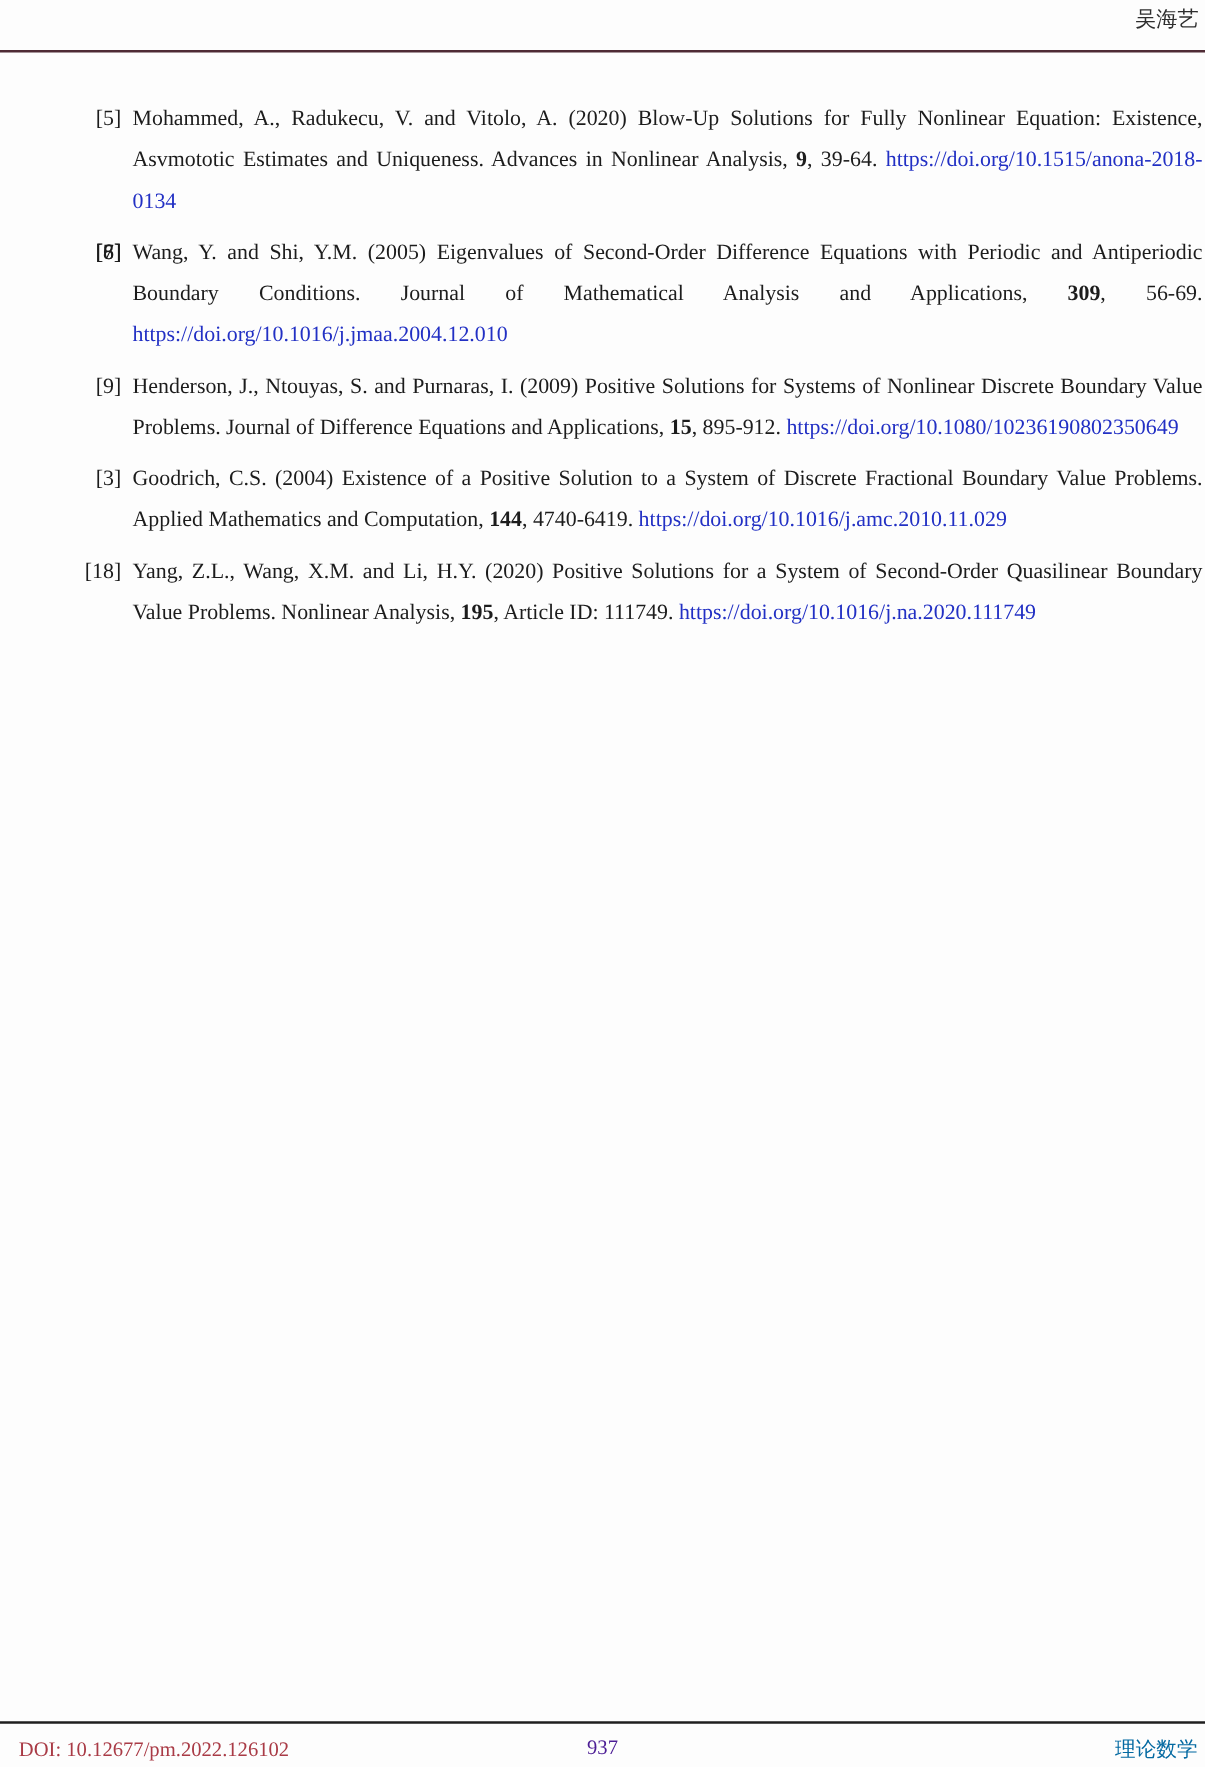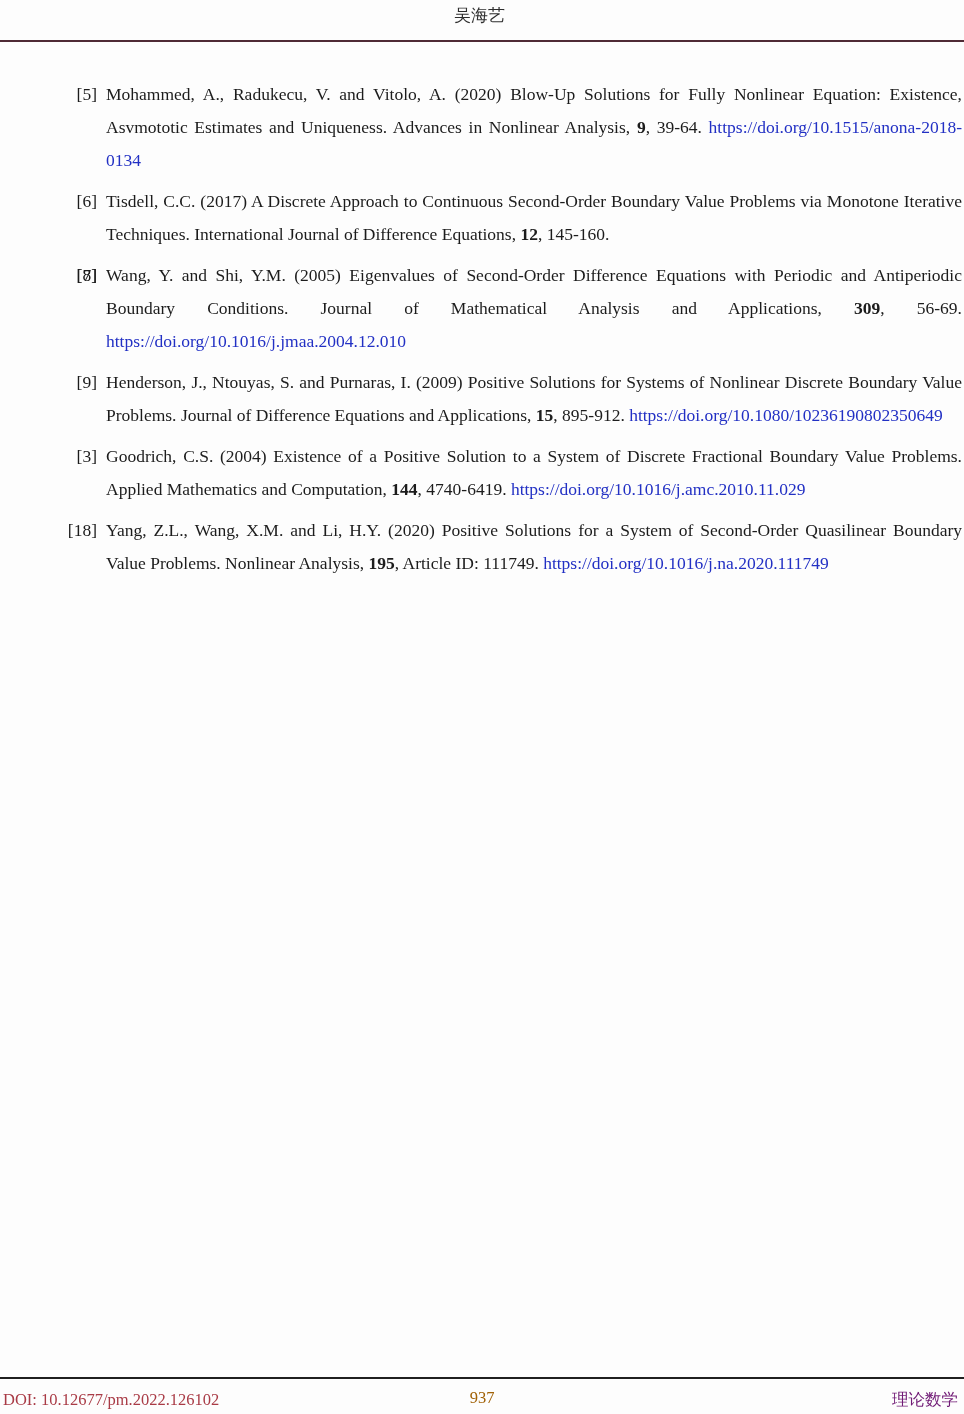--- a/index.html
+++ b/index.html
@@ -8,21 +8,21 @@
     width:964px; height:1414px;
     background:#fdfdfd;
     font-family:"Liberation Serif","DejaVu Serif",serif;
     color:#1c1c1c;
     overflow:hidden;
     margin:0 auto;
   }
   
   .header { padding-top:3px; }
   .header-author {
-    text-align:center;
+    text-align:right;
     padding-right:5px;
     font-size:17px;
     line-height:26px;
     height:26px;
     color:#2e2e2e;
   }
   .header-rule {
     height:2px;
     background:#4f2b35;
     margin-top:11px;
@@ -49,42 +49,41 @@
   a.seg-a { color:#2230c4; text-decoration:none; cursor:pointer; }
   
   .footer { position:absolute; left:0; bottom:0; width:964px; }
   .footer-rule { height:2px; background:#1f1f1f; }
   .footer-row {
     position:relative;
     height:35px;
     font-size:16.5px;
     line-height:30px;
   }
-  .footer-doi  { position:absolute; left:3px;  top:6px; color:#a93b46; text-decoration:none; }
-  .footer-page { position:absolute; left:50%;  top:4px; transform:translateX(-50%); color:#a16207;text-align:center; }
-  .footer-journal { position:absolute; right:6px; top:6px; color:#701a75; }
+  .footer-doi  { position:absolute; left:15px;  top:6px; color:#a93b46; text-decoration:none; }
+  .footer-page { position:absolute; left:50%;  top:4px; transform:translateX(-50%); color:#4c1d95;text-align:center; }
+  .footer-journal { position:absolute; right:6px; top:6px; color:#0369a1; }
 </style>
 </head>
 <body>
 
 <div class="page">
 
   <div class="header">
     <div class="header-author">吴海艺</div>
     <div class="header-rule"></div>
   </div>
 
   <div class="refs">
       <div class="ref-item">
         <span class="ref-label">[5]</span>
         <p class="ref-text"><span class="seg-n">Mohammed, A., Radukecu, V. and Vitolo, A. (2020) Blow-Up Solutions for Fully Nonlinear Equation: Existence, Asvmototic Estimates and Uniqueness. </span><span class="seg-i">Advances in Nonlinear Analysis</span><span class="seg-n">, </span><span class="seg-b">9</span><span class="seg-n">, 39-64. </span><a class="seg-a">https://doi.org/10.1515/anona-2018-0134</a></p>
       </div>
       <div class="ref-item">
         <span class="ref-label">[6]</span>
-        <p class="ref-text"><span class="seg-n">Tisdell, C.C. (2017) A Discrete Approach to Continuous Second-Order Boundary Value Problems via Monotone Iterative Techniques. </span><span class="seg-i">International Journal of Difference Equations</span><span class="seg-n">, </span><span class="seg-b">12</span><span class="seg-n">, 145-160.</span></p>
       </div>
       <div class="ref-item">
         <span class="ref-label">[7]</span>
       </div>
       <div class="ref-item">
         <span class="ref-label">[8]</span>
         <p class="ref-text"><span class="seg-n">Wang, Y. and Shi, Y.M. (2005) Eigenvalues of Second-Order Difference Equations with Periodic and Antiperiodic Boundary Conditions. </span><span class="seg-i">Journal of Mathematical Analysis and Applications</span><span class="seg-n">, </span><span class="seg-b">309</span><span class="seg-n">, 56-69. </span><a class="seg-a">https://doi.org/10.1016/j.jmaa.2004.12.010</a></p>
       </div>
       <div class="ref-item">
         <span class="ref-label">[9]</span>

